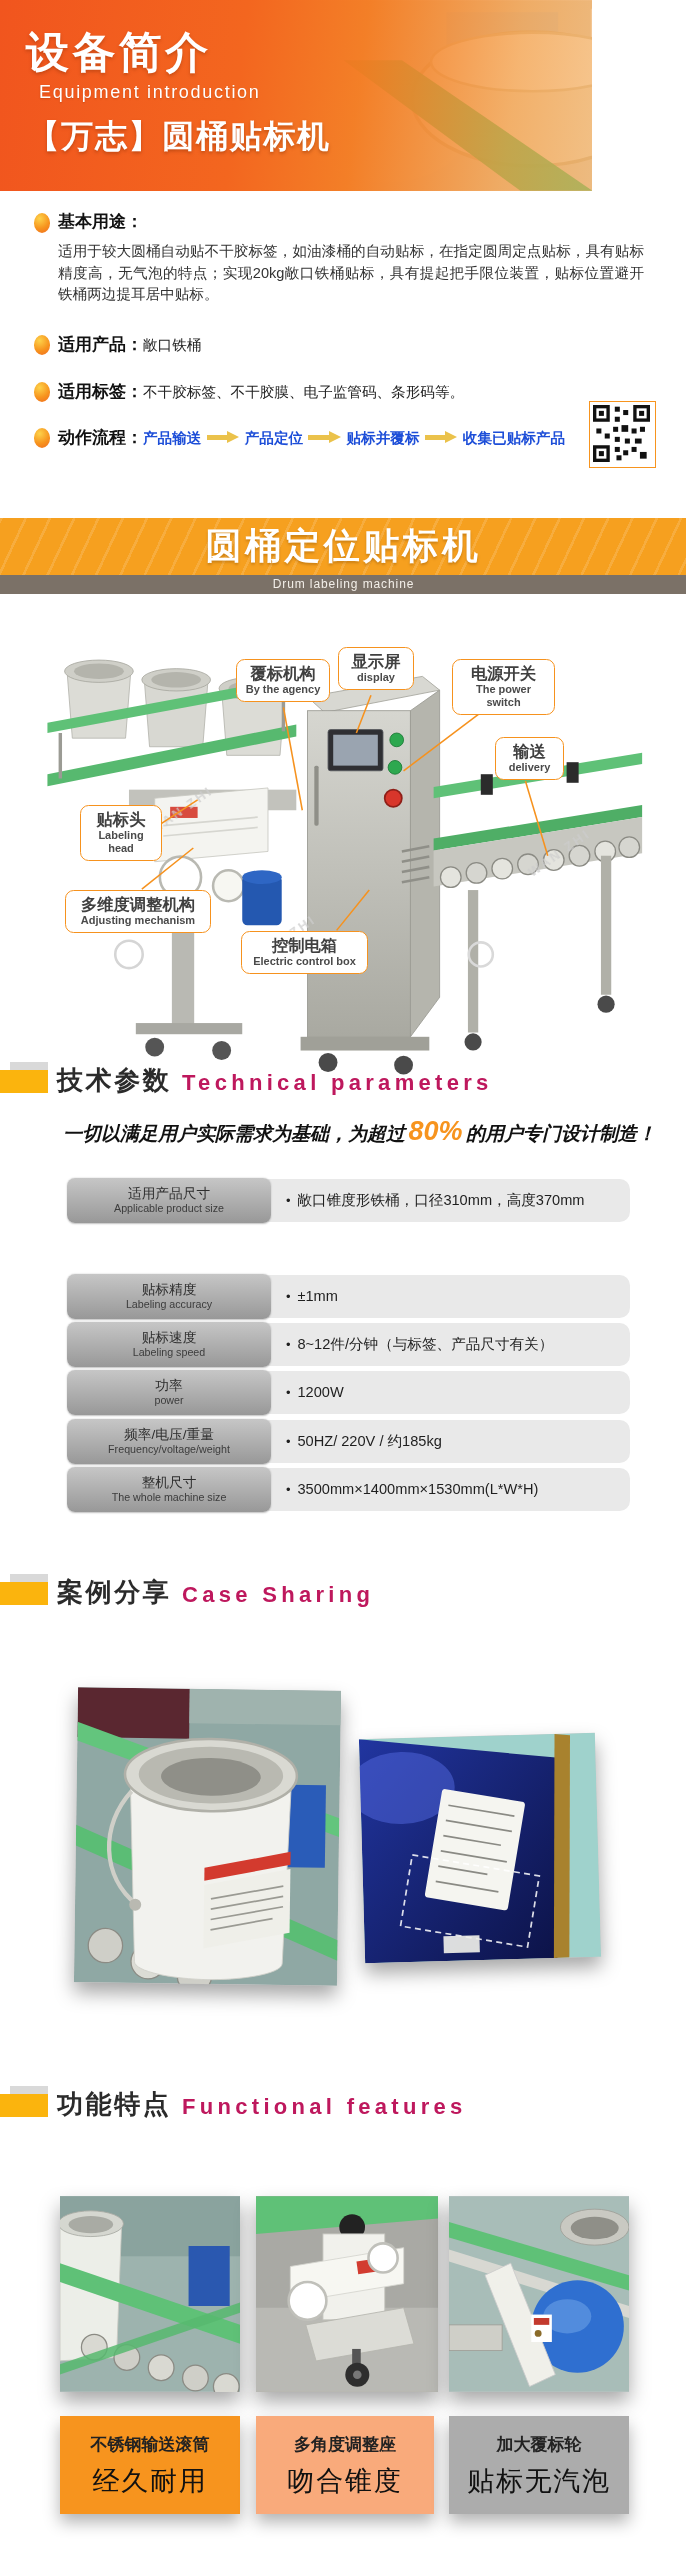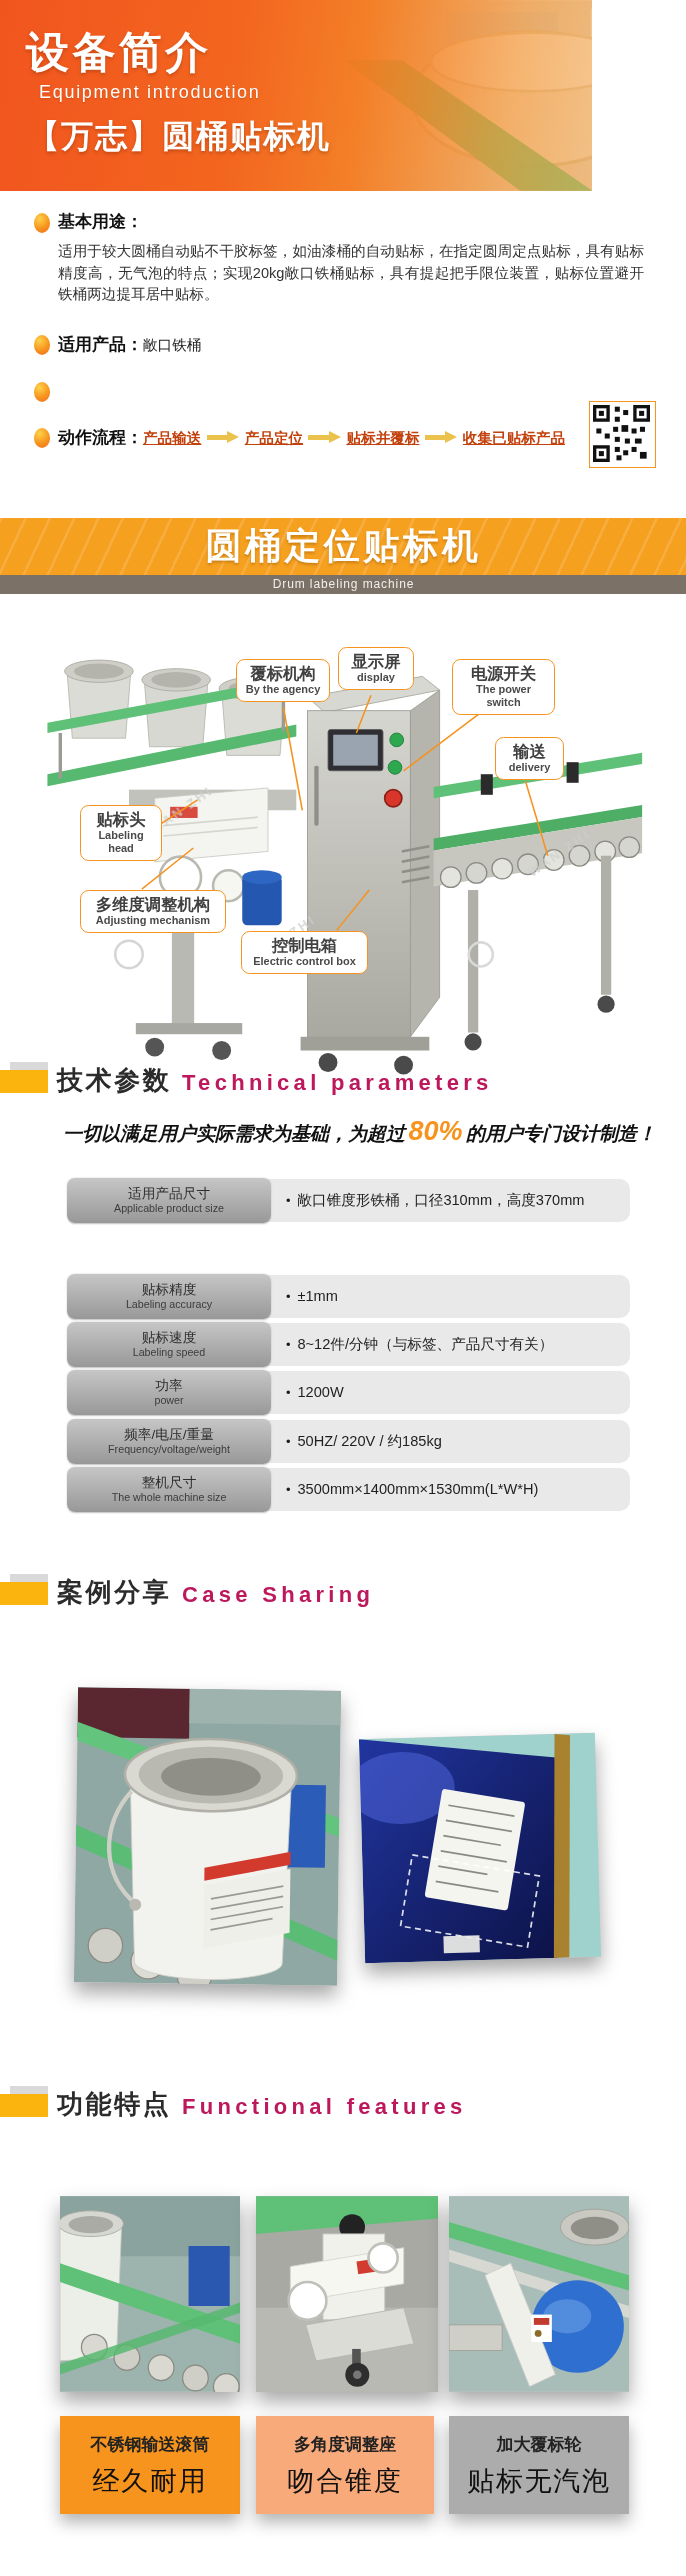--- a/index.html
+++ b/index.html
@@ -19,21 +19,21 @@
   .banner-product{position:absolute;left:27.5px;top:115px;font-size:32px;font-weight:bold;color:#fff;
     letter-spacing:1.7px;text-shadow:0 1.7px 3.4px rgba(120,40,0,.4);}
 
   
   .bullet{position:absolute;width:16.3px;height:20px;border-radius:50%;
     background:radial-gradient(circle at 35% 28%,#fdd24a,#f7941e 55%,#ef6b1e);}
   .intro-label{position:absolute;font-size:17px;font-weight:bold;color:#111;}
   .intro-text{font-size:14.6px;font-weight:normal;color:#222;}
   .intro-para{position:absolute;left:58px;top:241px;width:586px;font-size:14.6px;line-height:21.5px;color:#333;
     text-align:justify;}
-  .flow-step{font-size:14.6px;color:#c2410c;text-decoration:underline;}
+  .flow-step{font-size:14.6px;color:#1d4ed8;}
   .flow-arrow{position:relative;display:inline-block;width:33px;height:13.7px;vertical-align:-1.7px;margin:0 5.2px;}
   .flow-arrow i{position:absolute;left:0;top:4.3px;width:20.6px;height:5.2px;background:#ebc24b;}
   .flow-arrow b{position:absolute;left:20.6px;top:0;width:0;height:0;
     border-left:12px solid #ebc24b;border-top:6.9px solid transparent;border-bottom:6.9px solid transparent;}
   .qr{position:absolute;left:589px;top:401px;width:67px;height:67px;background:#fff;
     border:1.7px solid #f7941e;box-sizing:border-box;padding:3.4px;}
 
   
   .band{position:absolute;left:0;top:518px;width:687px;height:58px;background:#f6a01f;
     background-image:repeating-linear-gradient(115deg,rgba(255,255,255,.14) 0 2.6px,transparent 2.6px 22px);}
@@ -106,20 +106,23 @@
   <span class="bullet" style="left:34px;top:213px;"></span>
   <div class="intro-label" style="left:58px;top:210px;">基本用途：</div>
   <div class="intro-para">适用于较大圆桶自动贴不干胶标签，如油漆桶的自动贴标，在指定圆周定点贴标，具有贴标精度高，无气泡的特点；实现20kg敞口铁桶贴标，具有提起把手限位装置，贴标位置避开铁桶两边提耳居中贴标。</div>
 
   <span class="bullet" style="left:34px;top:335px;"></span>
   <div class="intro-label" style="left:58px;top:333px;">
     <span>适用产品：</span><span class="intro-text">敞口铁桶</span>
   </div>
 
   <span class="bullet" style="left:34px;top:382px;"></span>
+  <div class="intro-label" style="left:58px;top:380px;">
+    <span>适用标签：</span><span class="intro-text">不干胶标签、不干胶膜、电子监管码、条形码等。</span>
+  </div>
 
   <span class="bullet" style="left:34px;top:428px;"></span>
   <div class="intro-label" style="left:58px;top:426px;white-space:nowrap;">
     <span>动作流程：</span><span class="flow-step">产品输送</span><span class="flow-arrow"><i></i><b></b></span><span class="flow-step">产品定位</span><span class="flow-arrow"><i></i><b></b></span><span class="flow-step">贴标并覆标</span><span class="flow-arrow"><i></i><b></b></span><span class="flow-step">收集已贴标产品</span>
   </div>
 
   <div class="qr">
     <svg viewBox="0 0 68 68" width="57" height="57">
       <rect width="68" height="68" fill="#fff"></rect>
       <g fill="#111">
@@ -276,21 +279,21 @@
     <span class="en">The power switch</span>
   </div>
   <div class="callout" style="left:495px;top:737px;width:69px;">
     <span class="zh">输送</span>
     <span class="en">delivery</span>
   </div>
   <div class="callout" style="left:80px;top:805px;width:82px;">
     <span class="zh">贴标头</span>
     <span class="en">Labeling head</span>
   </div>
-  <div class="callout" style="left:65px;top:890px;width:146px;margin-left:15px;">
+  <div class="callout" style="left:65px;top:890px;width:146px;">
     <span class="zh">多维度调整机构</span>
     <span class="en">Adjusting mechanism</span>
   </div>
   <div class="callout" style="left:241px;top:931px;width:127px;">
     <span class="zh">控制电箱</span>
     <span class="en">Electric control box</span>
   </div>
 
   <div class="sec-head" style="top:1068px;">
     <span class="sq-gray"></span>

